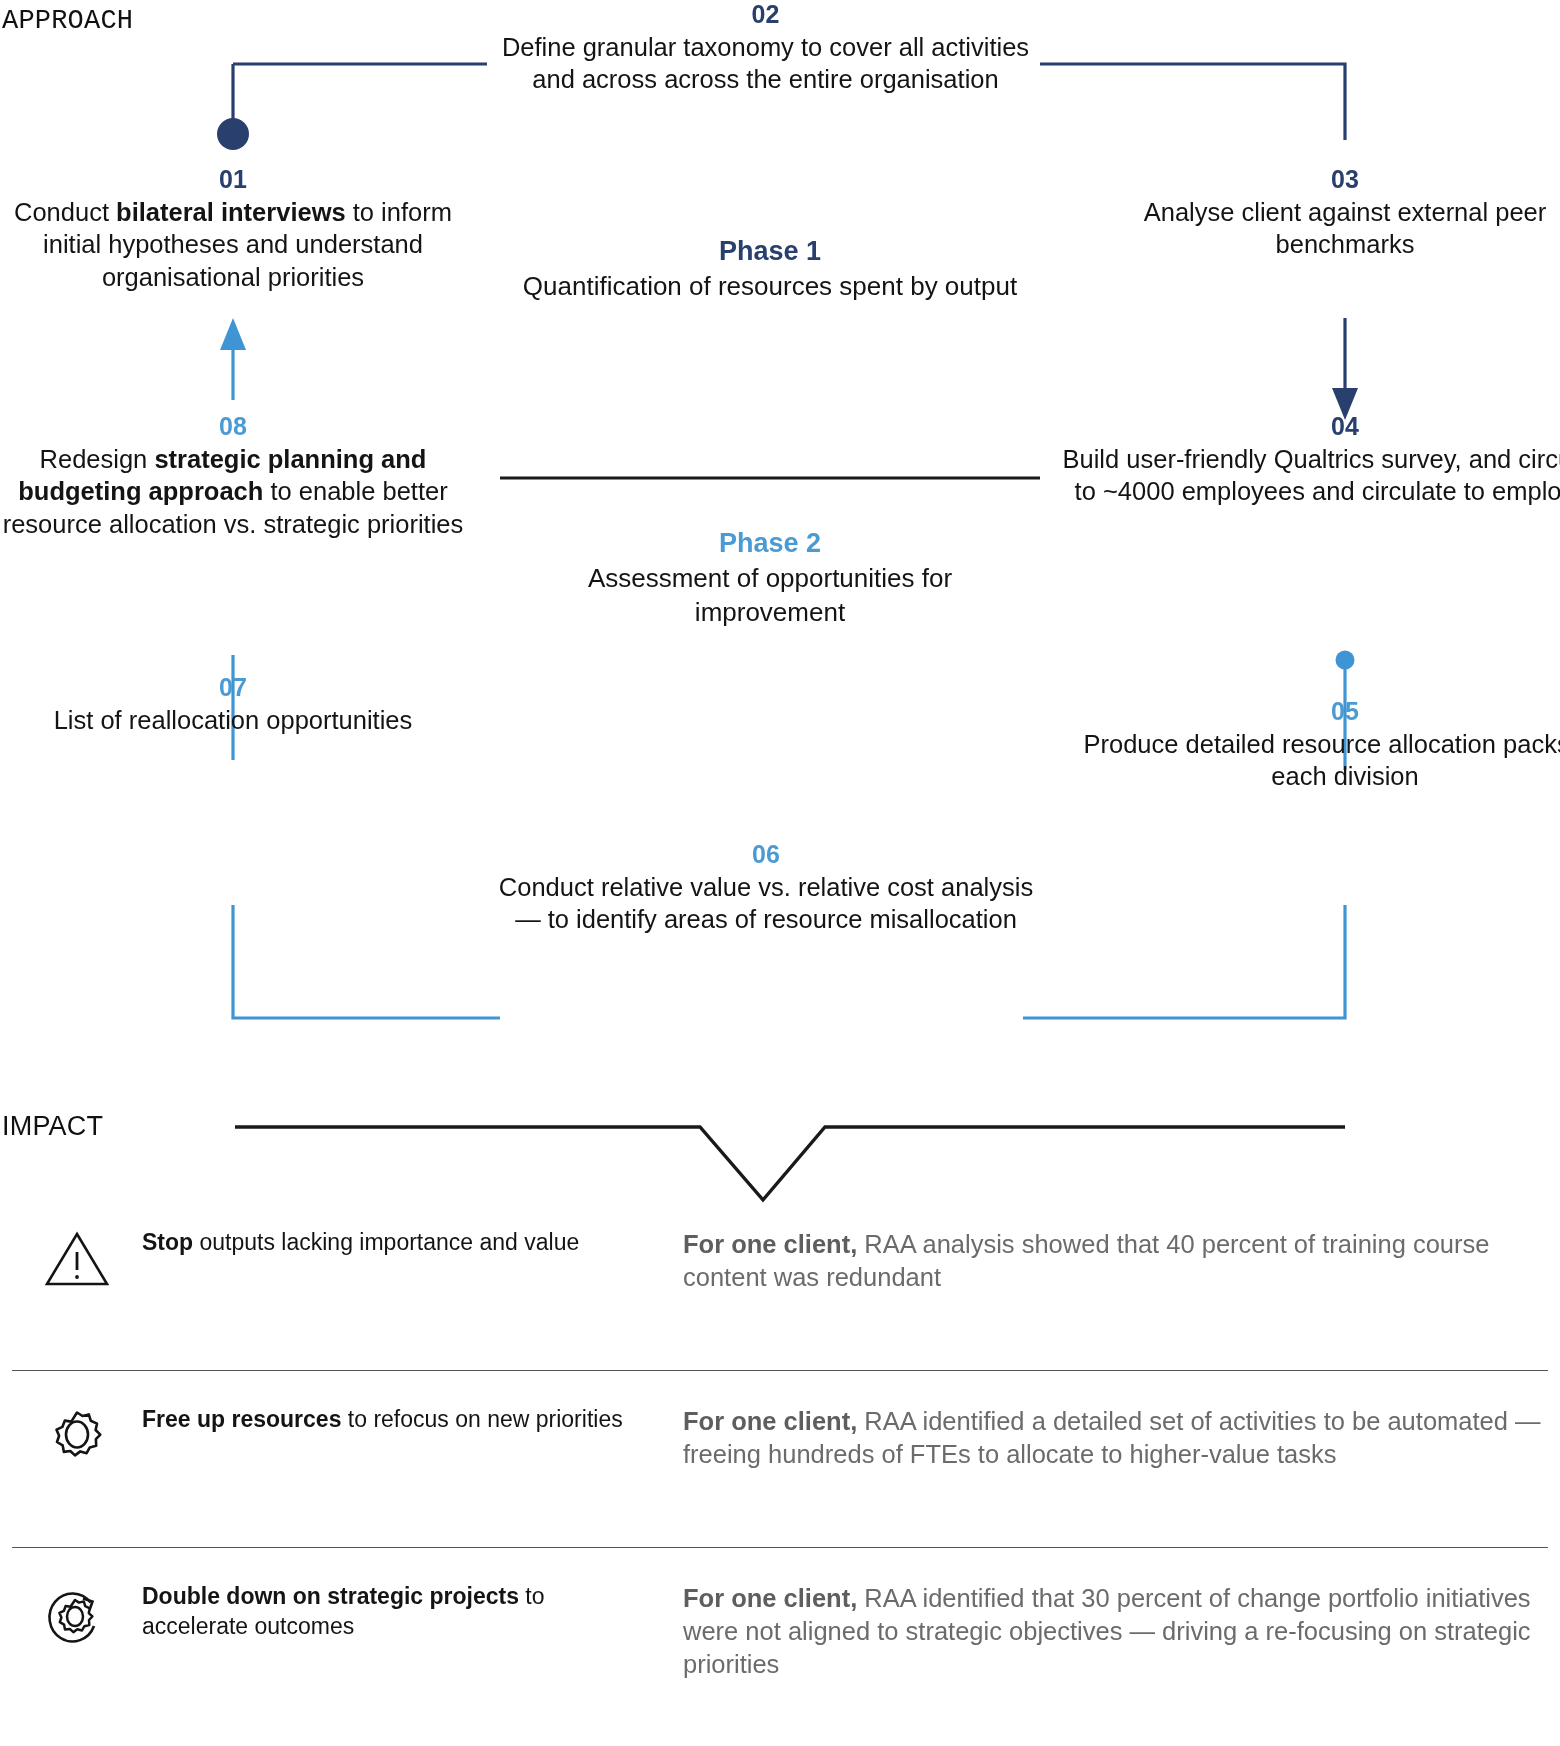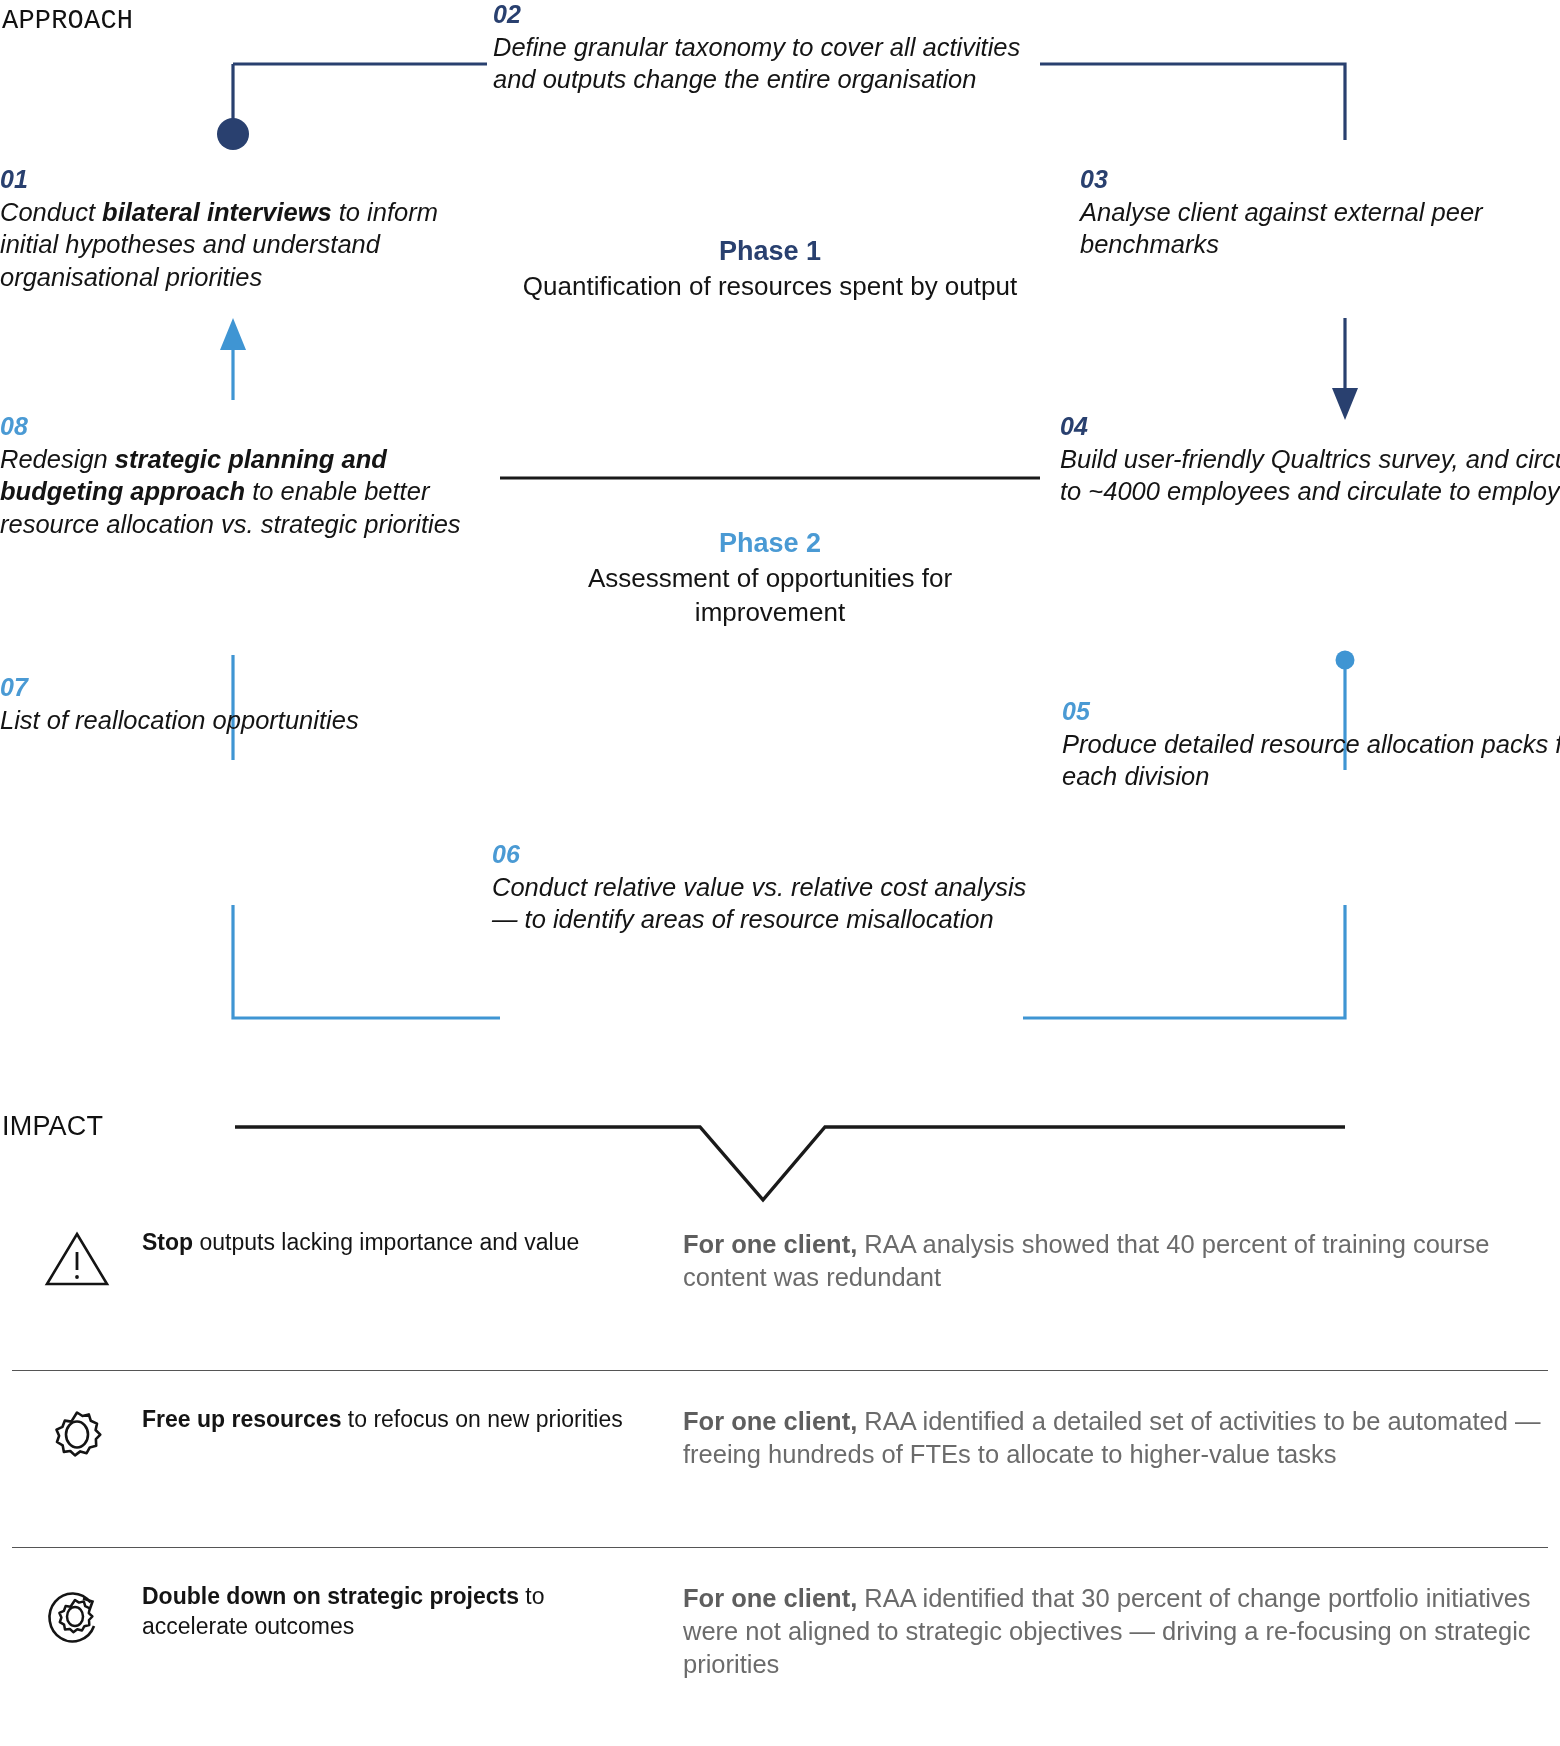--- a/index.html
+++ b/index.html
@@ -24,22 +24,21 @@
     font-size: 27px;
     letter-spacing: 0.2px;
     color: #111111;
     font-weight: 400;
     white-space: nowrap;
   }
 
   
   .step {
     position: absolute;
-    text-align: left;
-    font-style: italic;
+    text-align: center;
   }
   .step-num {
     font-size: 25px;
     font-weight: bold;
     line-height: 1.15;
     margin-bottom: 2px;
   }
   .step-num.navy { color: #29406f; }
   .step-num.blue { color: #4a9ad4; }
   .step-text {
@@ -146,21 +145,21 @@
 
   <path d="M235,1127 L700,1127 L763,1200 L825,1127 L1345,1127" stroke="#1a1a1a" stroke-width="3.4" fill="none" stroke-linejoin="miter"></path>
 </svg>
 
 <div class="side-label abs" style="left:2px; top:6px;font-family:Liberation Mono, monospace;">APPROACH</div>
 
 <div class="side-label abs" style="left:2px; top:1111px;">IMPACT</div>
 
 <div class="step" style="left:493px; top:0px; width:545px;">
   <div class="step-num navy">02</div>
-  <div class="step-text"><span>Define granular taxonomy to cover all activities and outputs change the entire organisation</span></div>
+  <div class="step-text"><span>Define granular taxonomy to cover all activities and across across the entire organisation</span></div>
 </div>
 
 <div class="step" style="left:0px; top:165px; width:466px;">
   <div class="step-num navy">01</div>
   <div class="step-text"><span>Conduct </span><b>bilateral interviews</b><span> to inform initial hypotheses and understand organisational priorities</span></div>
 </div>
 
 <div class="step" style="left:1080px; top:165px; width:530px;">
   <div class="step-num navy">03</div>
   <div class="step-text"><span>Analyse client against external peer benchmarks</span></div>

